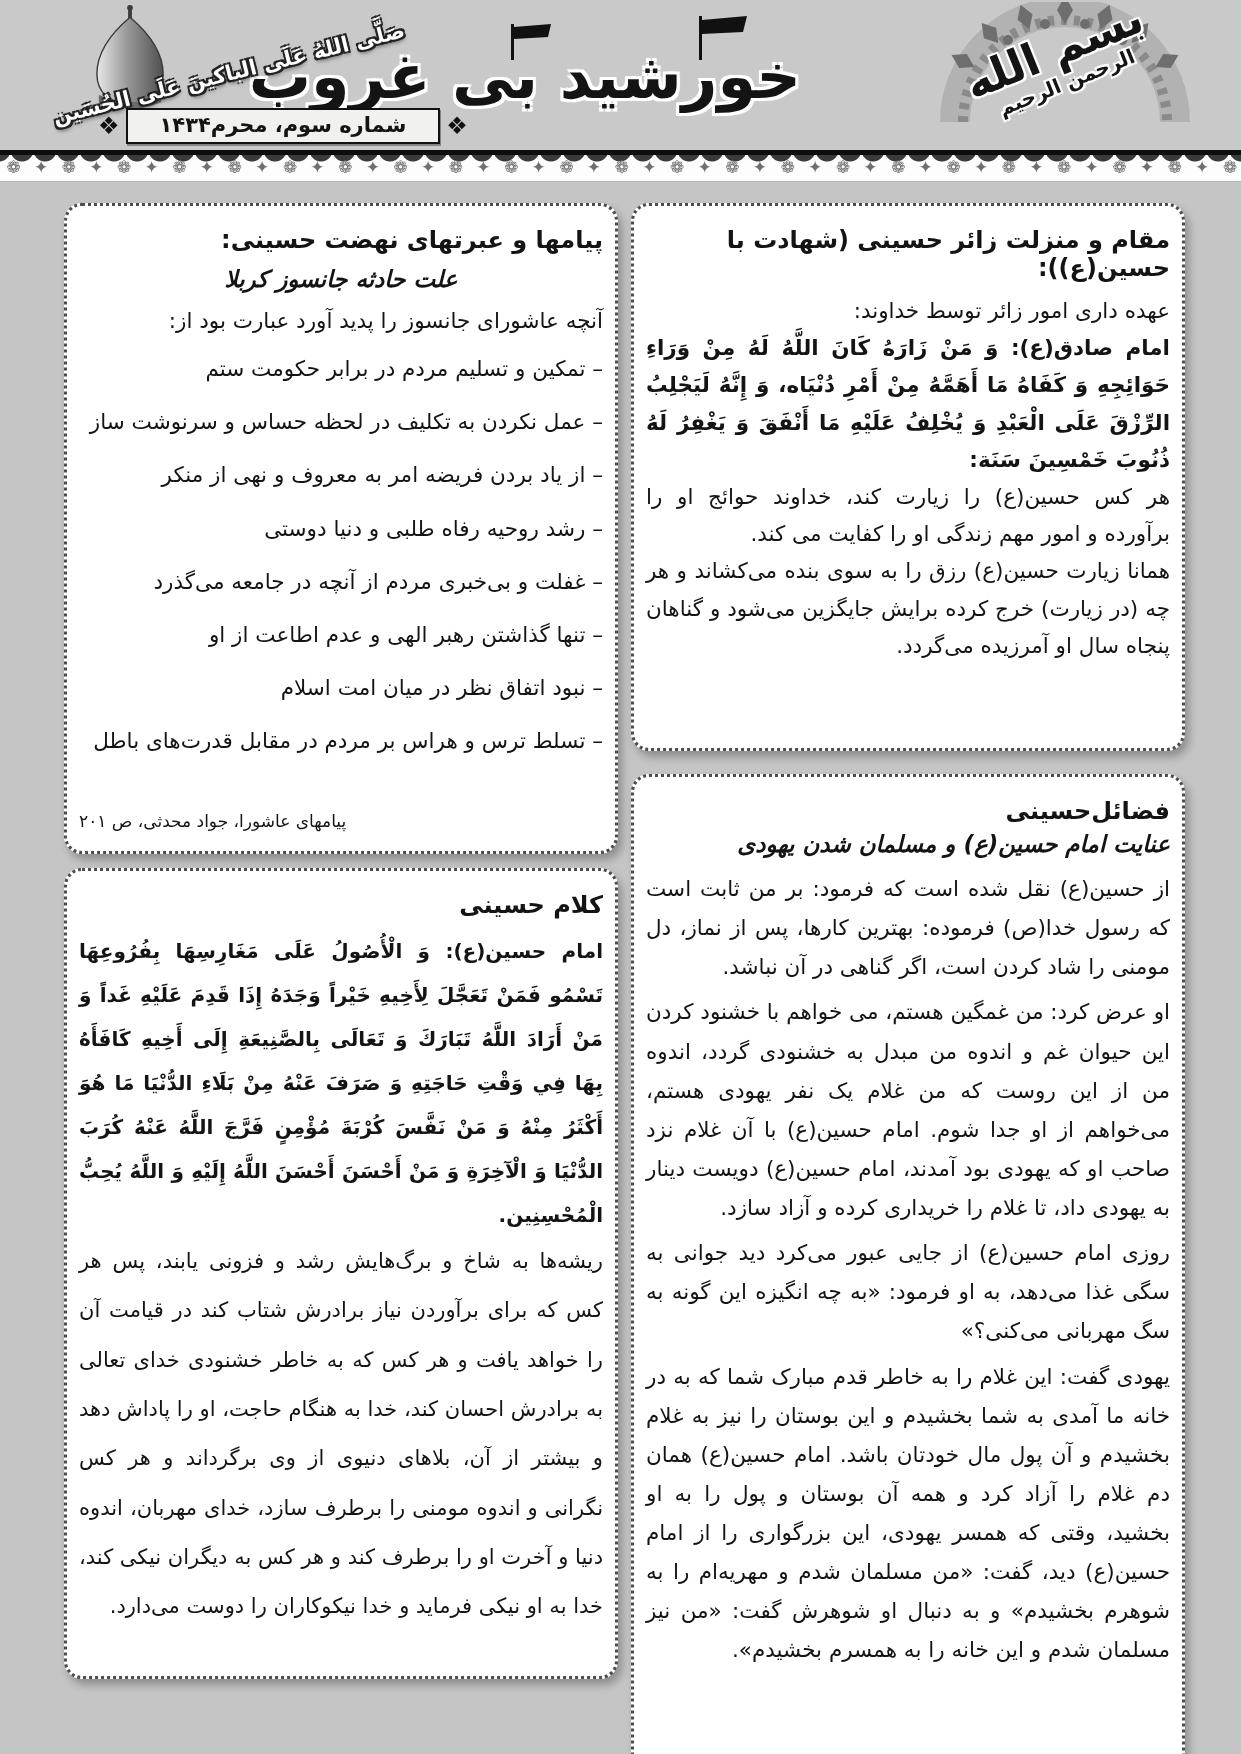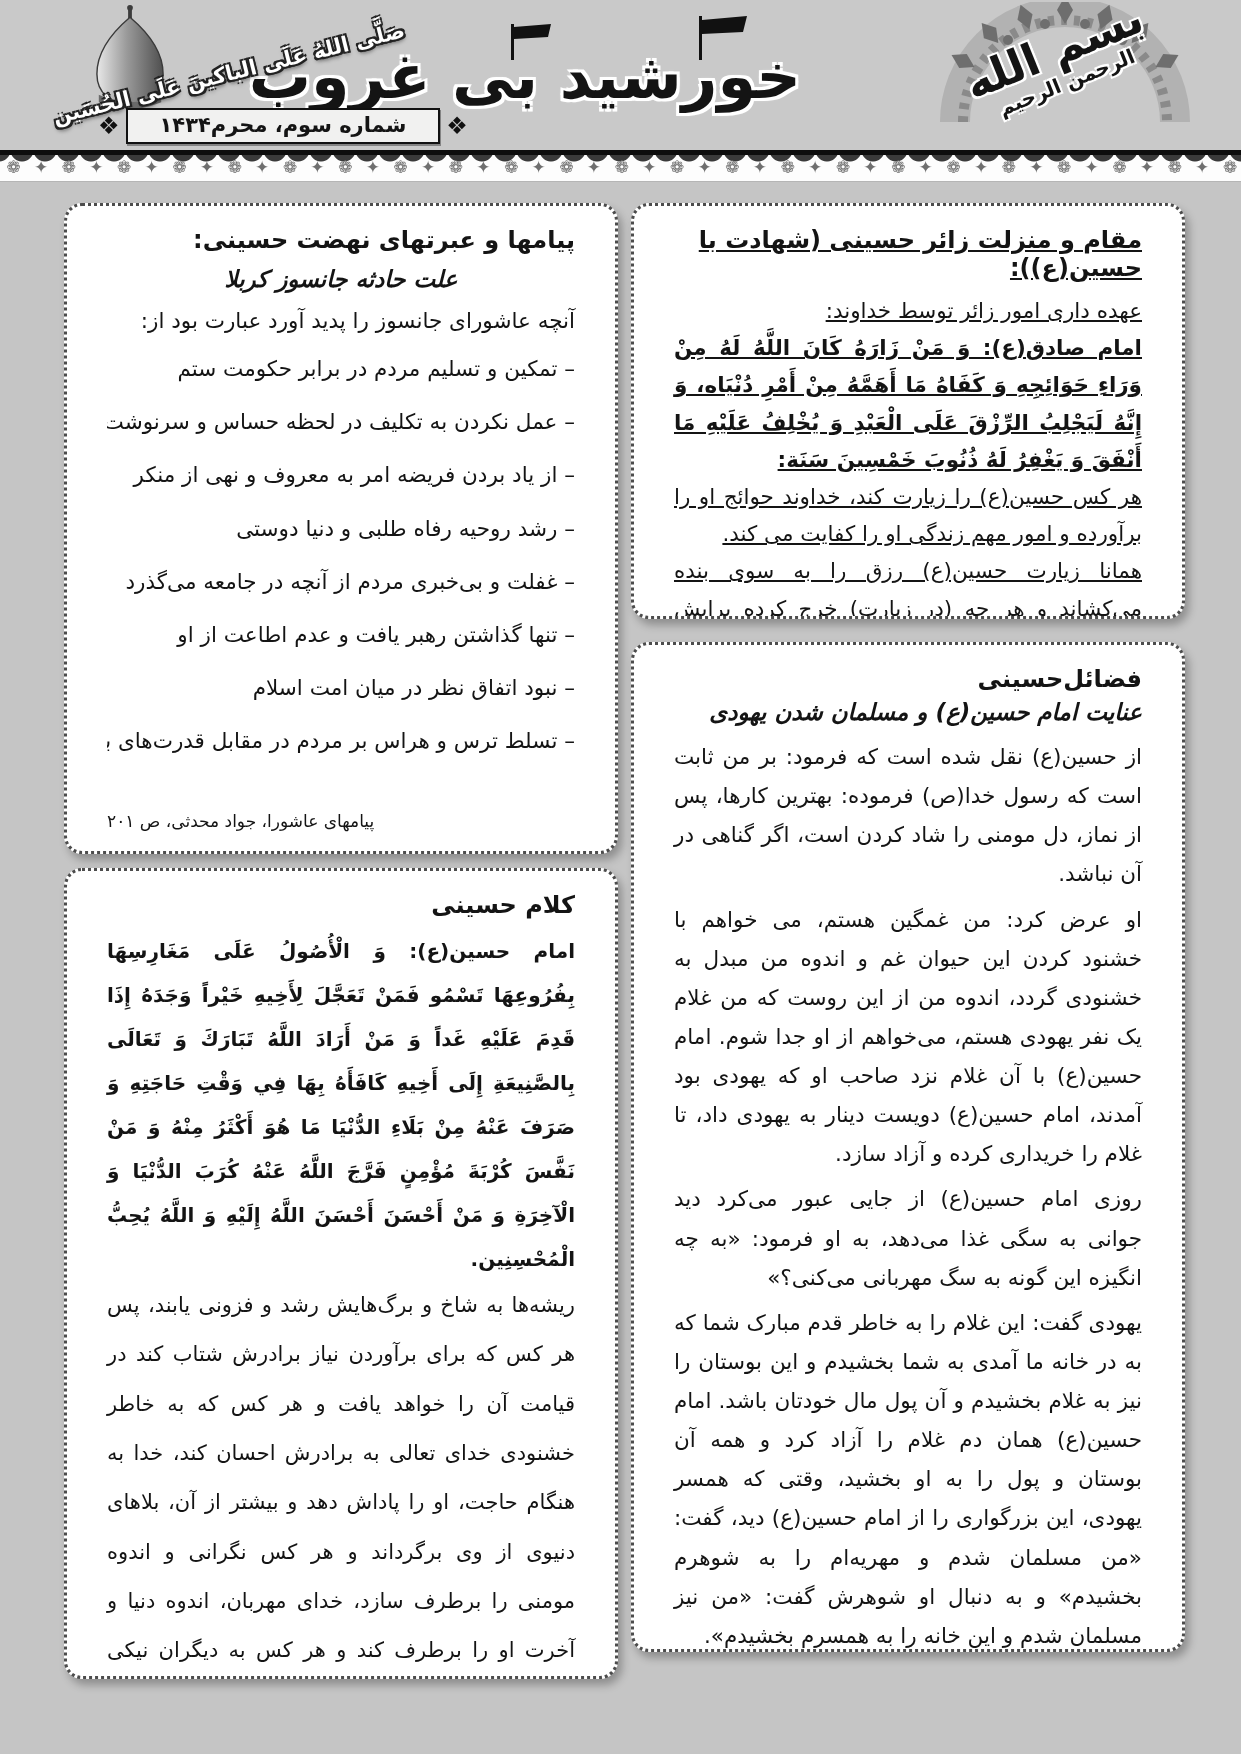--- a/index.html
+++ b/index.html
@@ -62,25 +62,25 @@
     background-size:23px 14px; background-repeat:repeat-x; background-position:top center;
     border-bottom:1px solid #b5b5b5;
   }
 
   
   .main{ display:flex; gap:13px; padding:21px 56px 0 63px; align-items:flex-start; }
   .col{ width:554px; flex:0 0 554px; }
 
   .panel{
     background:#fff; border:3px dotted #4c4c4c; border-radius:18px;
-    padding:14px 40px 16px; overflow:hidden;
+    padding:14px 12px 16px; overflow:hidden;
     box-shadow:4px 6px 9px rgba(0,0,0,.28);
     display:flex; flex-direction:column;
   }
-  .rc-p1{ height:416px; margin-bottom:23px;text-decoration:underline; }
+  .rc-p1{ height:548px; margin-bottom:23px; }
   .rc-p2{ height:1010px; }
   .lc-p1{ height:651px; margin-bottom:14px; }
   .lc-p2{ height:811px; }
 
   .panel-title{ font-size:24px; font-weight:900; letter-spacing:-0.5px; margin:6px 0 10px; }
   .panel-subtitle{ font-size:23px; font-weight:900; margin:2px 0 12px;font-style:italic; }
   .center{ text-align:center; }
 
   .body-fa{ font-size:21.5px; line-height:1.8; text-align:justify; }
   .arabic{ font-weight:bold; }
@@ -193,21 +193,21 @@
     <div class="panel lc-p1">
       <div class="panel-title">پیامها و عبرتهای نهضت حسینی:</div>
       <div class="panel-subtitle center">علت حادثه جانسوز کربلا</div>
       <div class="list-intro">آنچه عاشورای جانسوز را پدید آورد عبارت بود از:</div>
       <ul class="hus-list">
         <li>– تمکین و تسلیم مردم در برابر حکومت ستم</li>
         <li>– عمل نکردن به تکلیف در لحظه حساس و سرنوشت ساز</li>
         <li>– از یاد بردن فریضه امر به معروف و نهی از منکر</li>
         <li>– رشد روحیه رفاه طلبی و دنیا دوستی</li>
         <li>– غفلت و بی‌خبری مردم از آنچه در جامعه می‌گذرد</li>
-        <li>– تنها گذاشتن رهبر یافت و عدم اطاعت از او</li>
+        <li>– تنها گذاشتن رهبر الهی و عدم اطاعت از او</li>
         <li>– نبود اتفاق نظر در میان امت اسلام</li>
         <li>– تسلط ترس و هراس بر مردم در مقابل قدرت‌های باطل</li>
       </ul>
       <div class="citation cite-left">پیامهای عاشورا، جواد محدثی، ص ۲۰۱</div>
     </div>
 
     <div class="panel lc-p2">
       <div class="panel-title">کلام حسینی</div>
       <div class="body-fa arabic" style="font-size:20px; line-height:2.2;">امام حسین(ع): وَ الْأُصُولُ عَلَى مَغَارِسِهَا بِفُرُوعِهَا تَسْمُو فَمَنْ تَعَجَّلَ لِأَخِيهِ خَيْراً وَجَدَهُ إِذَا قَدِمَ عَلَيْهِ غَداً وَ مَنْ أَرَادَ اللَّهُ تَبَارَكَ وَ تَعَالَى بِالصَّنِيعَةِ إِلَى أَخِيهِ كَافَأَهُ بِهَا فِي وَقْتِ حَاجَتِهِ وَ صَرَفَ عَنْهُ مِنْ بَلَاءِ الدُّنْيَا مَا هُوَ أَكْثَرُ مِنْهُ وَ مَنْ نَفَّسَ كُرْبَةَ مُؤْمِنٍ فَرَّجَ اللَّهُ عَنْهُ كُرَبَ الدُّنْيَا وَ الْآخِرَةِ وَ مَنْ أَحْسَنَ أَحْسَنَ اللَّهُ إِلَيْهِ وَ اللَّهُ يُحِبُّ الْمُحْسِنِين.</div>
       <div class="body-fa">ریشه‌ها به شاخ و برگ‌هایش رشد و فزونی یابند، پس هر کس که برای برآوردن نیاز برادرش شتاب کند در قیامت آن را خواهد یافت و هر کس که به خاطر خشنودی خدای تعالی به برادرش احسان کند، خدا به هنگام حاجت، او را پاداش دهد و بیشتر از آن، بلاهای دنیوی از وی برگرداند و هر کس نگرانی و اندوه مومنی را برطرف سازد، خدای مهربان، اندوه دنیا و آخرت او را برطرف کند و هر کس به دیگران نیکی کند، خدا به او نیکی فرماید و خدا نیکوکاران را دوست می‌دارد.</div>

